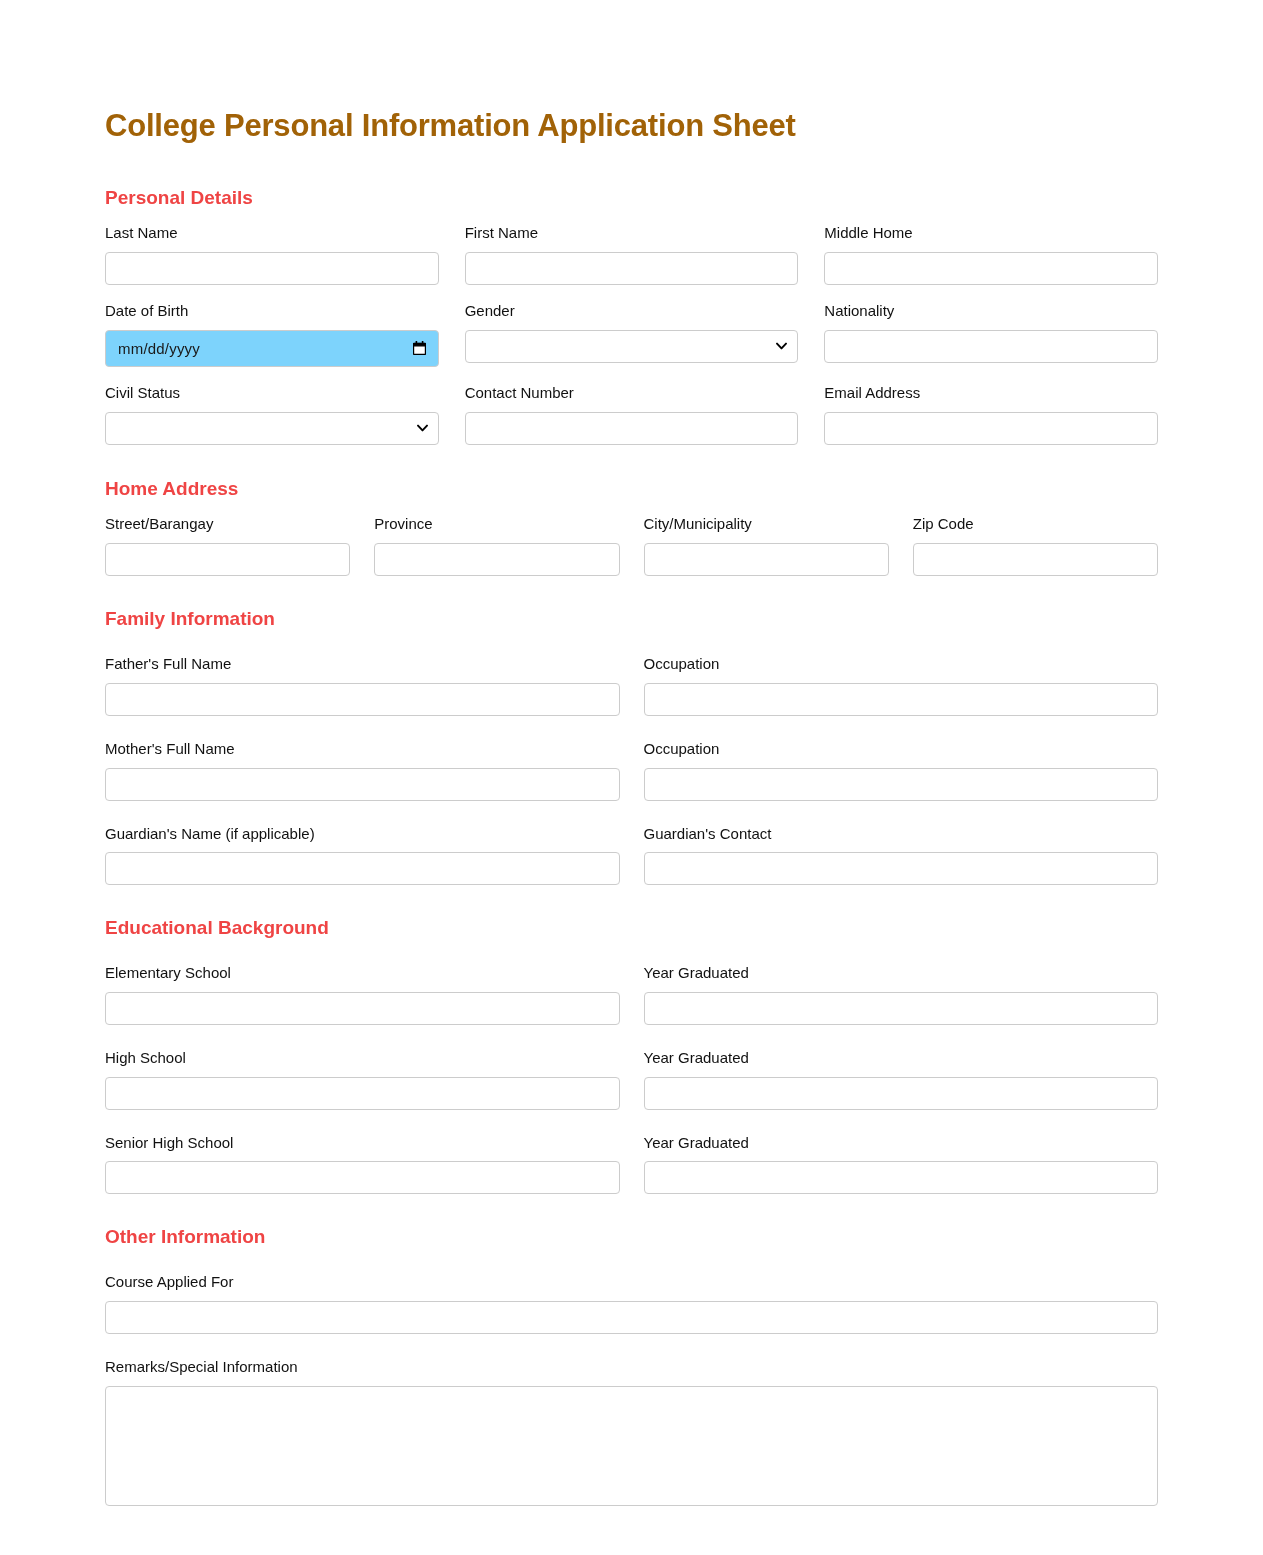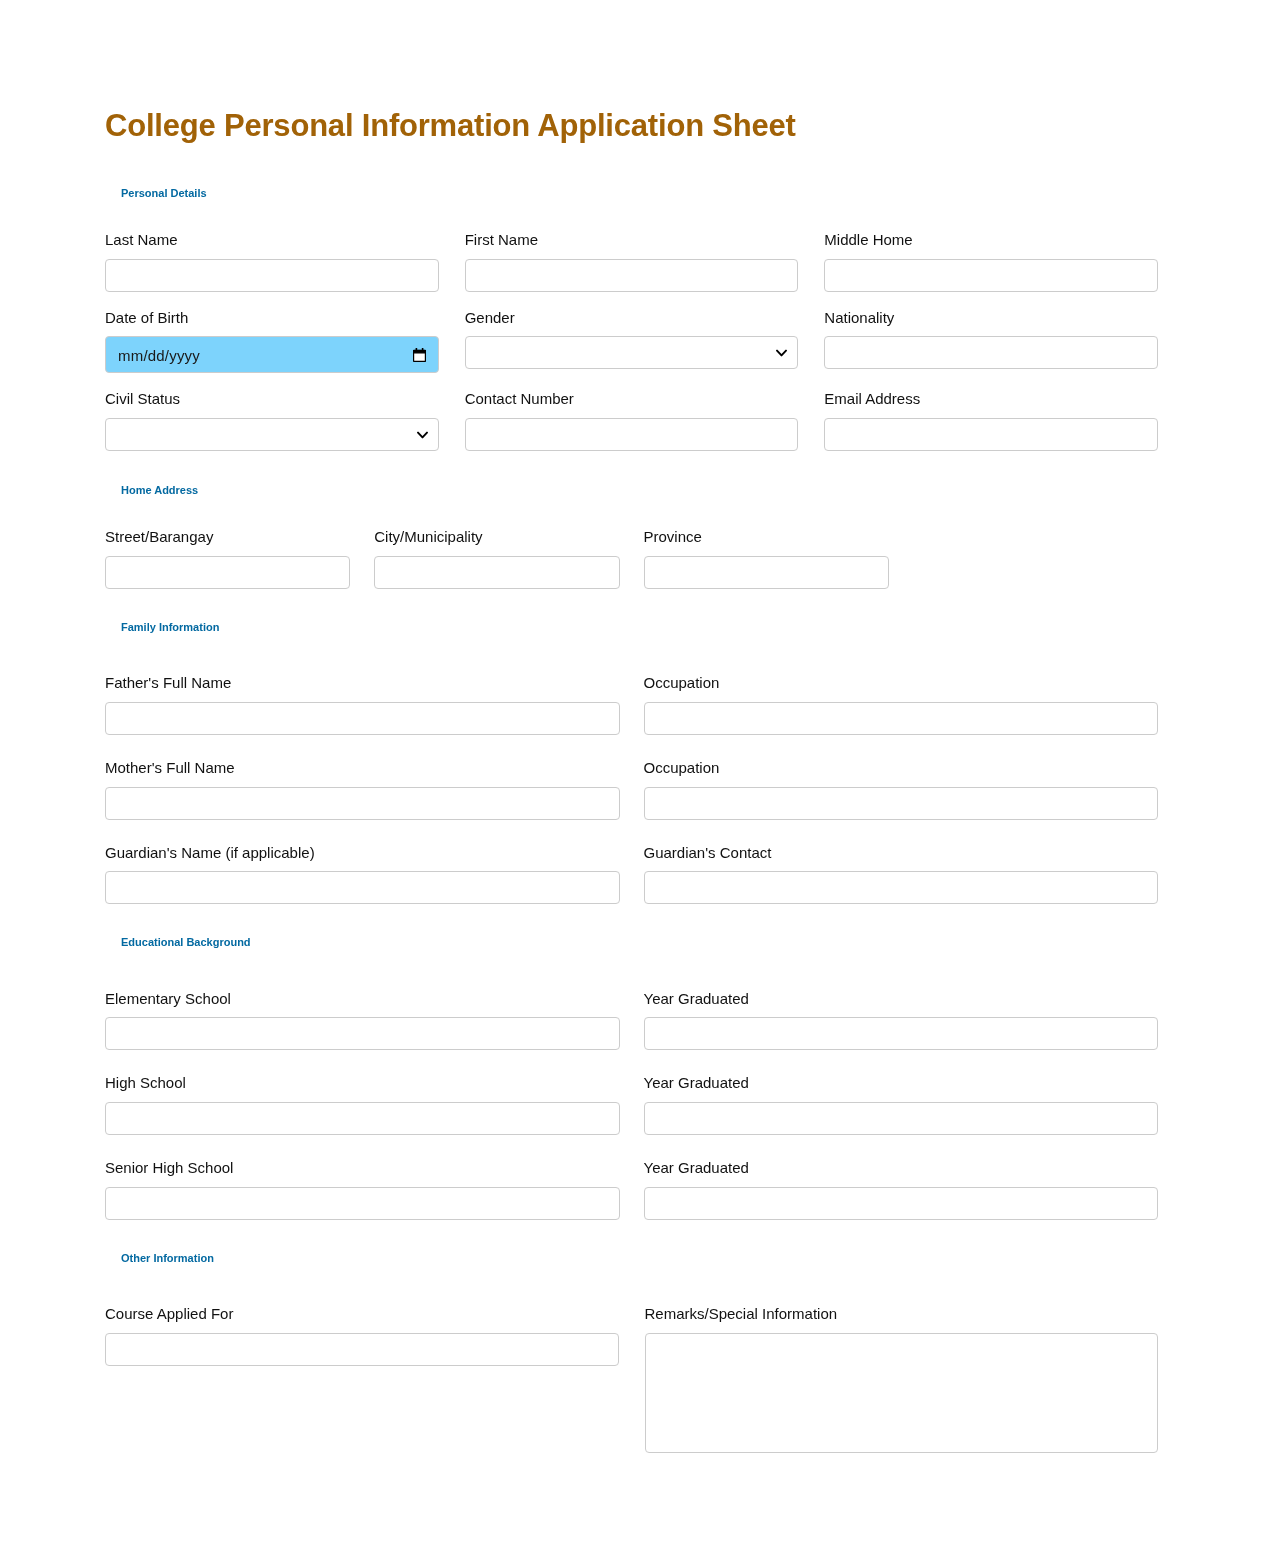--- a/index.html
+++ b/index.html
@@ -33,42 +33,42 @@
     line-height: 1.15;
     color: #a16207;
     margin: 0;
     padding-top: 108px;
     letter-spacing: -0.2px;
   }
   .section {
     margin-top: 0;
   }
   .section-title {
-    font-size: 11px;
+    font-size: 19px;
     font-weight: bold;
-    color: #0369a1;
-    margin: 16px;
+    color: #ef4444;
+    margin: 0;
     line-height: 1.2;
   }
   
   .section-personal   { margin-top: 43px; }
   .section-address    { margin-top: 33px; }
   .section-family     { margin-top: 32px; }
   .section-education  { margin-top: 32px; }
   .section-other      { margin-top: 32px; }
 
   .grid {
     display: grid;
     column-gap: 26px;
     row-gap: 0;
   }
   .grid-3 { grid-template-columns: repeat(3, 1fr); }
   .grid-4 { grid-template-columns: repeat(4, 1fr); column-gap: 24px; }
   .grid-2 { grid-template-columns: repeat(2, 1fr); column-gap: 24px; }
-  .grid-1 { grid-template-columns: 1fr 1fr; }
+  .grid-1 { grid-template-columns: 1fr; }
 
   .field {
     display: block;
     padding-top: 17px;
   }
   .field-label {
     display: block;
     font-size: 15px;
     line-height: 1.25;
     color: #111111;
@@ -272,29 +272,33 @@
       <h2 class="section-title">Home Address</h2>
 
       <div class="grid grid-4">
 
         <div class="field field-first">
           <label class="field-label">Street/Barangay</label>
           <input class="control" type="text" value="" style="">
         </div>
 
         <div class="field field-first">
+          <label class="field-label">Province</label>
+          <input class="control" type="text" value="" style="">
+        </div>
+
+        <div class="field field-first">
           <label class="field-label">City/Municipality</label>
           <input class="control" type="text" value="" style="">
         </div>
 
         <div class="field field-first">
-          <label class="field-label">Province</label>
-          <input class="control" type="text" value="" style="">
-        </div>
-
+          <label class="field-label">Zip Code</label>
+          <input class="control" type="text" value="" style="">
+        </div>
 
       </div>
     </div>
 
     <div class="section section-family">
       <h2 class="section-title">Family Information</h2>
 
       <div class="grid grid-2 row-gap-lg">
 
         <div class="field field-first">

